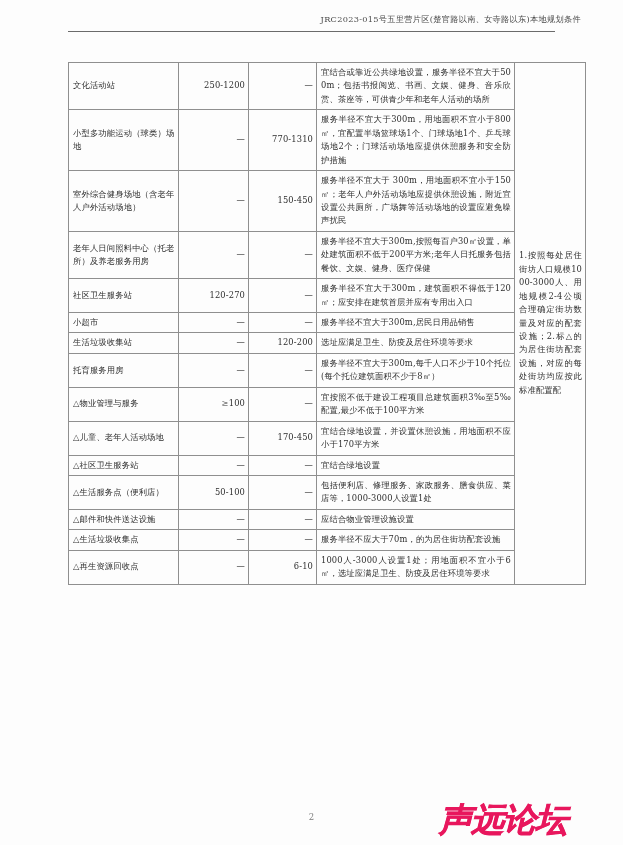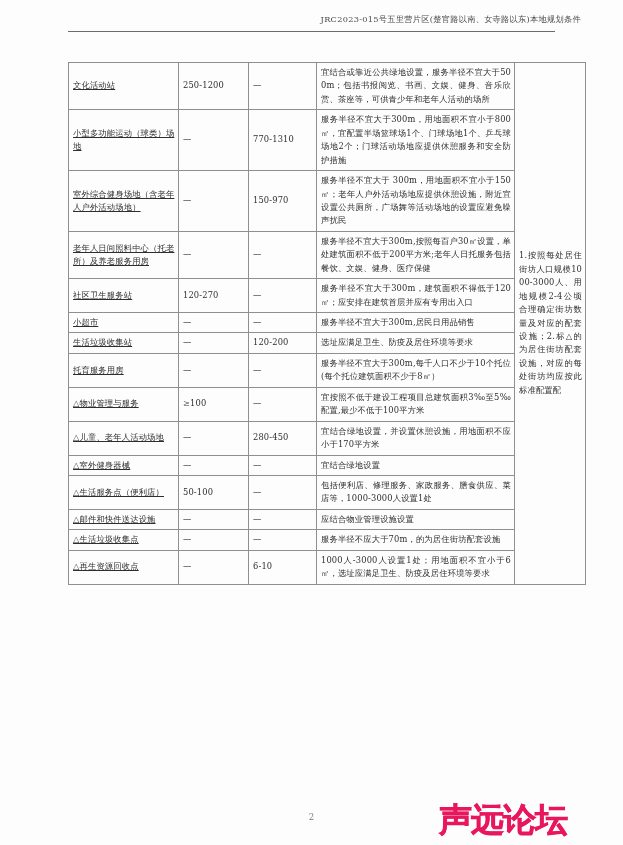--- a/index.html
+++ b/index.html
@@ -66,32 +66,32 @@
     line-height: 1.62;
     letter-spacing: 0.15px;
     word-break: break-all;
   }
   td.c-name   { width: 102px; }
   td.c-num1   { width: 62px;  }
   td.c-num2   { width: 60px;  }
   td.c-desc   { width: 190px; }
   td.c-note   { width: 63px; margin-top: 30px;  }
 
-  td.c-num1, td.c-num2 { text-align: left; margin-left: 15px; }
+  td.c-num1, td.c-num2 { text-align: right; margin-left: 15px; }
   td.c-desc { text-align: justify; text-justify: inter-ideograph; margin-top: 7px; }
   .note-cell {
     font-size: 8.3px;
     line-height: 1.66;
     text-align: justify;
     text-justify: inter-ideograph;
     vertical-align: top;
     padding-top: 4px;
     word-break: break-all;
   }
-  .nm { white-space: pre-line; text-decoration: underline; }
+  .nm { white-space: pre-line; }
 
   
   .page-number {
     position: absolute;
     left: 0;
     top: 812px;
     width: 623px;
     text-align: center;
     font-size: 8.5px;
     color: #7b7b7b;
@@ -103,20 +103,21 @@
     left: 413px;
     top: 798px;
     width: 180px;
     height: 44px;
     display: flex;
     align-items: center;
     justify-content: center;
     font-family: "DejaVu Sans", "Liberation Sans", sans-serif;
     font-size: 33px;
     font-weight: bold;
+    font-style: italic;
     letter-spacing: -1px;
     color: #e8175d;
     -webkit-text-stroke: 0.6px #e8175d;
     overflow: hidden;
     white-space: nowrap;
   }
 </style>
 </head>
 <body>
 
@@ -140,21 +141,21 @@
         <tr>
           <td class="c-name nm">小型多功能运动（球类）场地</td>
           <td class="c-num1">—</td>
           <td class="c-num2">770-1310</td>
           <td class="c-desc">服务半径不宜大于300m，用地面积不宜小于800㎡，宜配置半场篮球场1个、门球场地1个、乒乓球场地2个；门球活动场地应提供休憩服务和安全防护措施</td>
         </tr>
 
         <tr>
           <td class="c-name nm">室外综合健身场地（含老年人户外活动场地）</td>
           <td class="c-num1">—</td>
-          <td class="c-num2">150-970</td>
+          <td class="c-num2">150-450</td>
           <td class="c-desc">服务半径不宜大于 300m，用地面积不宜小于150㎡；老年人户外活动场地应提供休憩设施，附近宜设置公共厕所，广场舞等活动场地的设置应避免噪声扰民</td>
         </tr>
 
         <tr>
           <td class="c-name nm">老年人日间照料中心（托老所）及养老服务用房</td>
           <td class="c-num1">—</td>
           <td class="c-num2">—</td>
           <td class="c-desc">服务半径不宜大于300m,按照每百户30㎡设置，单处建筑面积不低于200平方米;老年人日托服务包括餐饮、文娱、健身、医疗保健</td>
         </tr>
 
@@ -189,26 +190,26 @@
         <tr>
           <td class="c-name nm">△物业管理与服务</td>
           <td class="c-num1">≥100</td>
           <td class="c-num2">—</td>
           <td class="c-desc">宜按照不低于建设工程项目总建筑面积3‰至5‰配置,最少不低于100平方米</td>
         </tr>
 
         <tr>
           <td class="c-name nm">△儿童、老年人活动场地</td>
           <td class="c-num1">—</td>
-          <td class="c-num2">280-450</td>
+          <td class="c-num2">170-450</td>
           <td class="c-desc">宜结合绿地设置，并设置休憩设施，用地面积不应小于170平方米</td>
         </tr>
 
         <tr>
-          <td class="c-name nm">△室外健身器械</td>
+          <td class="c-name nm">△社区卫生服务站</td>
           <td class="c-num1">—</td>
           <td class="c-num2">—</td>
           <td class="c-desc">宜结合绿地设置</td>
         </tr>
 
         <tr>
           <td class="c-name nm">△生活服务点（便利店）</td>
           <td class="c-num1">50-100</td>
           <td class="c-num2">—</td>
           <td class="c-desc">包括便利店、修理服务、家政服务、膳食供应、菜店等，1000-3000人设置1处</td>

